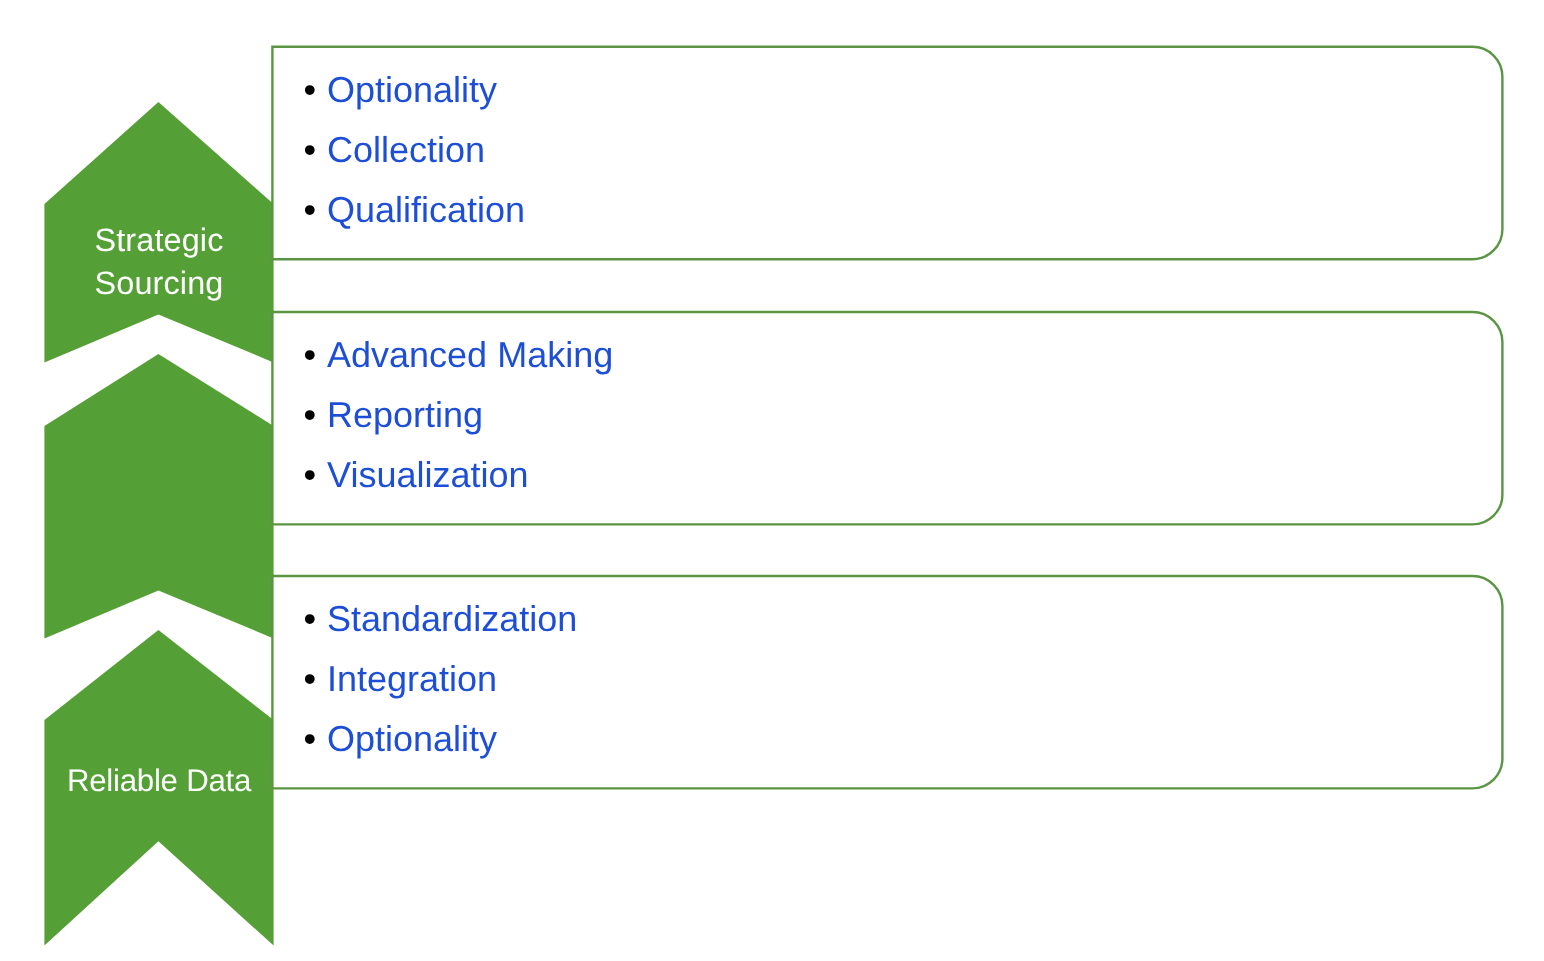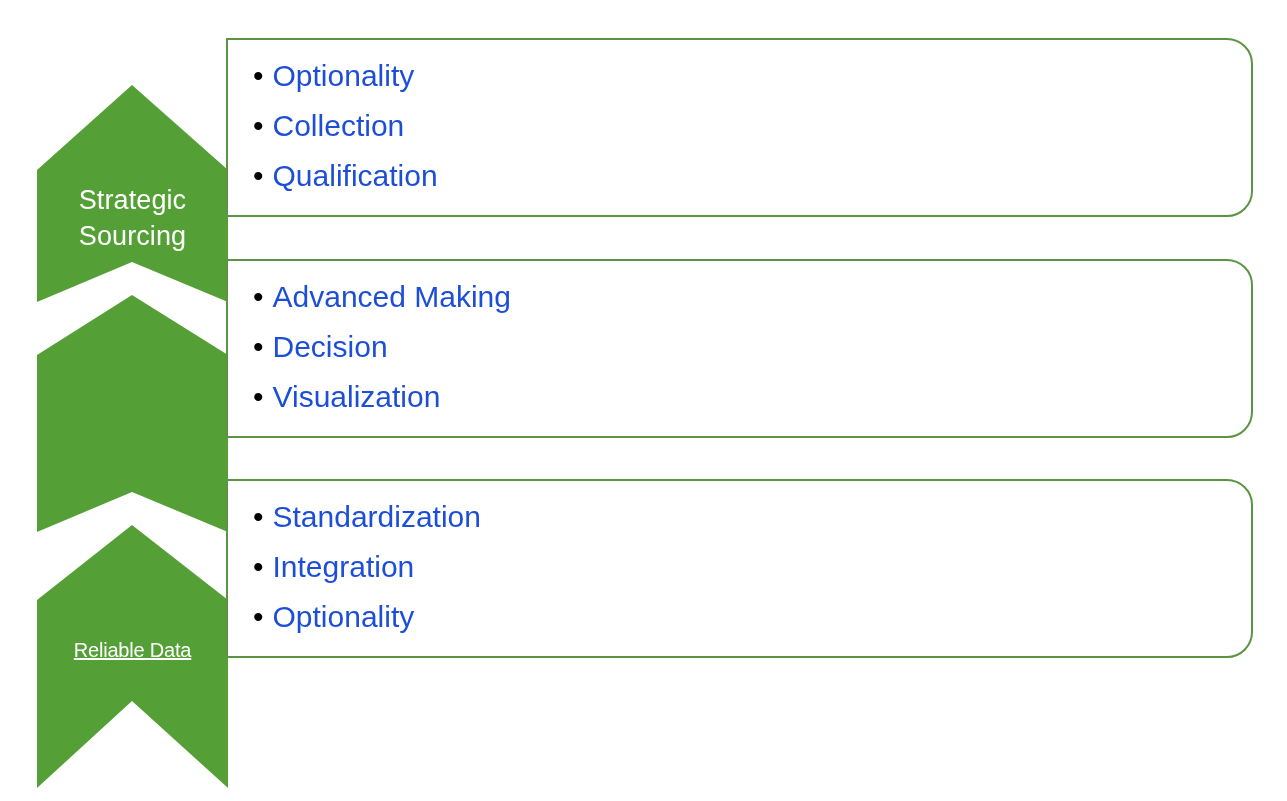--- a/index.html
+++ b/index.html
@@ -48,21 +48,21 @@
     color: #ffffff;
     font-family: "Liberation Sans", sans-serif;
     font-size: 27px;
     line-height: 36px;
     letter-spacing: 0.1px;
     pointer-events: none;
     white-space: pre-line;
   }
   #chevron-label-1 { top: 142px; }
   #chevron-label-2 { top: 358px; }
-  #chevron-label-3 { top: 592px; font-size: 20px; letter-spacing: -0.2px; text-decoration: underline; }
+  #chevron-label-3 { top: 592px; font-size: 26px; letter-spacing: -0.2px; }
 
   
   .content-box {
     position: absolute;
     left: 226px;
     width: 1027px;
     box-sizing: border-box;
     background: #ffffff;
     border: 2.6px solid #5B9544;
     border-top-left-radius: 0;
@@ -139,21 +139,21 @@
   </div>
 
   <div class="content-box" id="content-box-2">
     <ul class="bullet-list">
       <li class="bullet-item">
         <span class="bullet-glyph">•</span>
         <span class="bullet-text">Advanced Making</span>
       </li>
       <li class="bullet-item">
         <span class="bullet-glyph">•</span>
-        <span class="bullet-text">Decision</span>
+        <span class="bullet-text">Reporting</span>
       </li>
       <li class="bullet-item">
         <span class="bullet-glyph">•</span>
         <span class="bullet-text">Visualization</span>
       </li>
     </ul>
   </div>
 
   <div class="content-box" id="content-box-3">
     <ul class="bullet-list">

